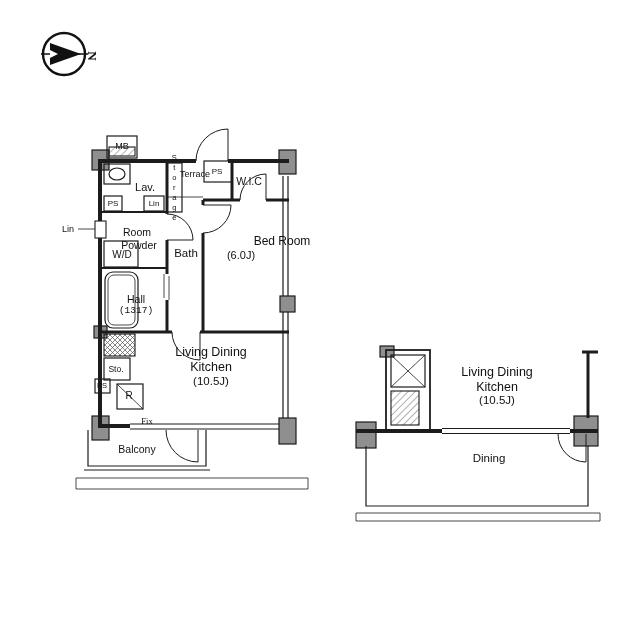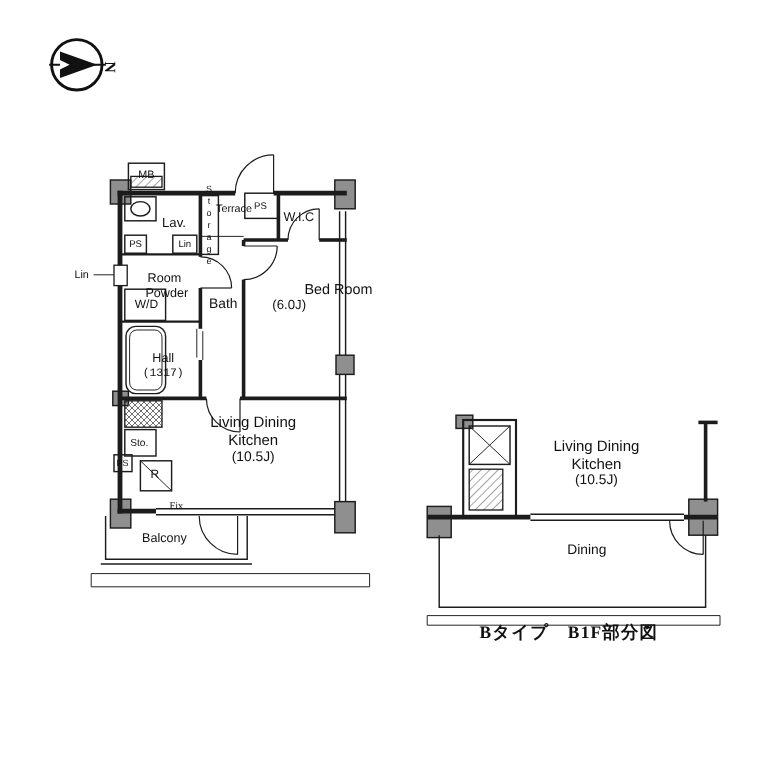--- a/index.html
+++ b/index.html
@@ -186,15 +186,14 @@
   <div class="lbl" style="left:116px;top:369px;font-size:8.5px;">Sto.</div>
   <div class="lbl" style="left:102px;top:386px;font-size:7.5px;">PS</div>
   <div class="lbl" style="left:129px;top:396px;font-size:10px;">R</div>
   <div class="lbl" style="left:147px;top:421px;font-size:8.5px;font-family:Liberation Serif, serif;">Fix</div>
   <div class="lbl" style="left:137px;top:449px;font-size:10.5px;">Balcony</div>
 
   <div class="lbl" style="left:497px;top:372px;font-size:12.5px;">Living Dining</div>
   <div class="lbl" style="left:497px;top:387px;font-size:12.5px;">Kitchen</div>
   <div class="lbl" style="left:497px;top:401px;font-size:11.5px;">(10.5J)</div>
   <div class="lbl" style="left:489px;top:459px;font-size:11.5px;">Dining</div>
-  <div class="lbl caption" style="left:474px;top:528px;font-size:14.5px;">Bタイプ　B1F部分図</div>
 
 </div>
 
 </body></html>

